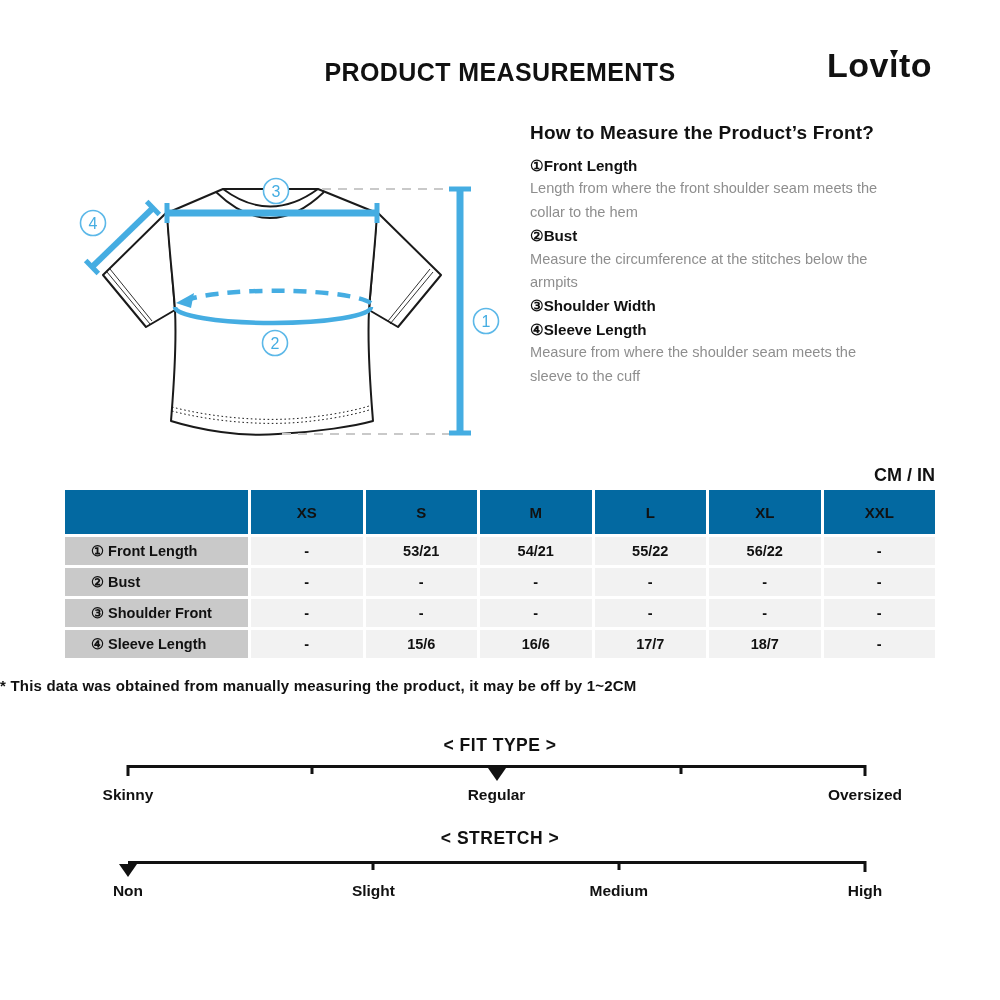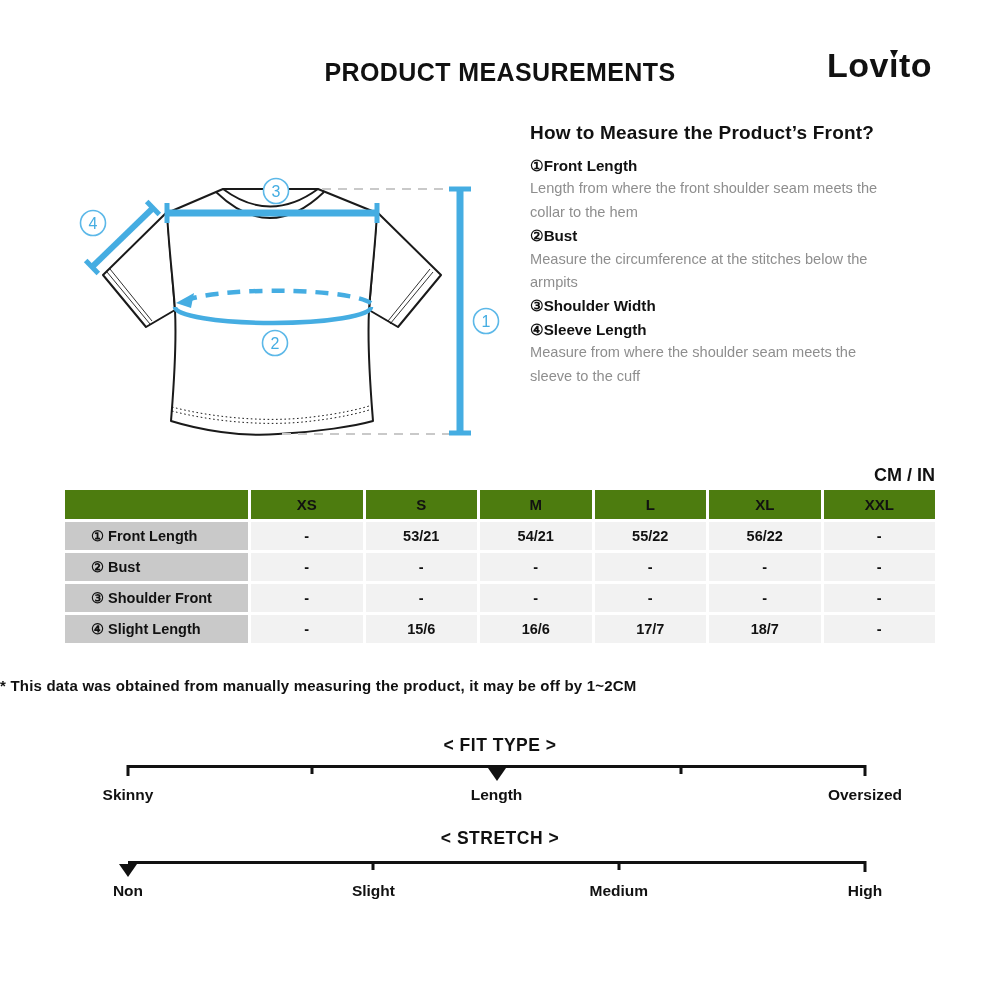--- a/index.html
+++ b/index.html
@@ -25,21 +25,21 @@
   .howto h2 { font-size:19px; font-weight:800; margin-bottom:10px; letter-spacing:.2px; }
   .howto .item-title { font-size:15.2px; font-weight:700; line-height:23.4px; }
   .howto .item-desc  { font-size:14.6px; color:#8e8e8e; line-height:23.4px; width:348px; }
 
   
   .unit { position:absolute; top:465px; right:65px; font-size:18px; font-weight:800; }
   .size-table { position:absolute; left:65px; top:490px; width:870px;
     display:grid; grid-template-columns:183px repeat(6, 1fr); gap:3px; }
   .size-table .cell { display:flex; align-items:center; justify-content:center;
     font-size:14.5px; font-weight:700; height:28px; }
-  .size-table .head { background:#4d7c0f; height:29px; font-size:15px; }
+  .size-table .head { background:#0369a1; height:44px; font-size:15px; }
   .size-table .rowlabel { background:#c9c9c9; justify-content:flex-start; padding-left:26px; }
   .size-table .val { background:#f2f2f2; }
 
   .note { position:absolute; top:677px; left:0; width:100%; text-align:left;
     font-size:15px; font-weight:700; letter-spacing:.2px; }
 
   
   .scale-title { position:absolute; left:0; width:100%; text-align:center;
     font-size:17.5px; font-weight:800; letter-spacing:.5px; }
   .scale { position:absolute; left:128px; width:737px; height:46px; }
@@ -174,41 +174,41 @@
     <div class="cell val">-</div>
 
     <div class="cell rowlabel">③ Shoulder Front</div>
     <div class="cell val">-</div>
     <div class="cell val">-</div>
     <div class="cell val">-</div>
     <div class="cell val">-</div>
     <div class="cell val">-</div>
     <div class="cell val">-</div>
 
-    <div class="cell rowlabel">④ Slight Length</div>
+    <div class="cell rowlabel">④ Sleeve Length</div>
     <div class="cell val">-</div>
     <div class="cell val">15/6</div>
     <div class="cell val">16/6</div>
     <div class="cell val">17/7</div>
     <div class="cell val">18/7</div>
     <div class="cell val">-</div>
   </div>
 
   <div class="note">* This data was obtained from manually measuring the product, it may be off by 1~2CM</div>
 
   <div class="scale-title" style="top:735px">&lt; FIT TYPE &gt;</div>
   <div class="scale" style="top:765px">
     <div class="line"></div>
     <div class="tick" style="left:0%"></div>
     <div class="tick mid" style="left:25%"></div>
     <div class="tick mid" style="left:75%"></div>
     <div class="tick" style="left:100%"></div>
     <div class="marker" style="left:50%"></div>
     <div class="lbl" style="left:0%">Skinny</div>
-    <div class="lbl" style="left:50%">Length</div>
+    <div class="lbl" style="left:50%">Regular</div>
     <div class="lbl" style="left:100%">Oversized</div>
   </div>
 
   <div class="scale-title" style="top:828px">&lt; STRETCH &gt;</div>
   <div class="scale" style="top:861px">
     <div class="line"></div>
     <div class="tick mid" style="left:33.3%"></div>
     <div class="tick mid" style="left:66.6%"></div>
     <div class="tick" style="left:100%"></div>
     <div class="marker" style="left:0%"></div>

